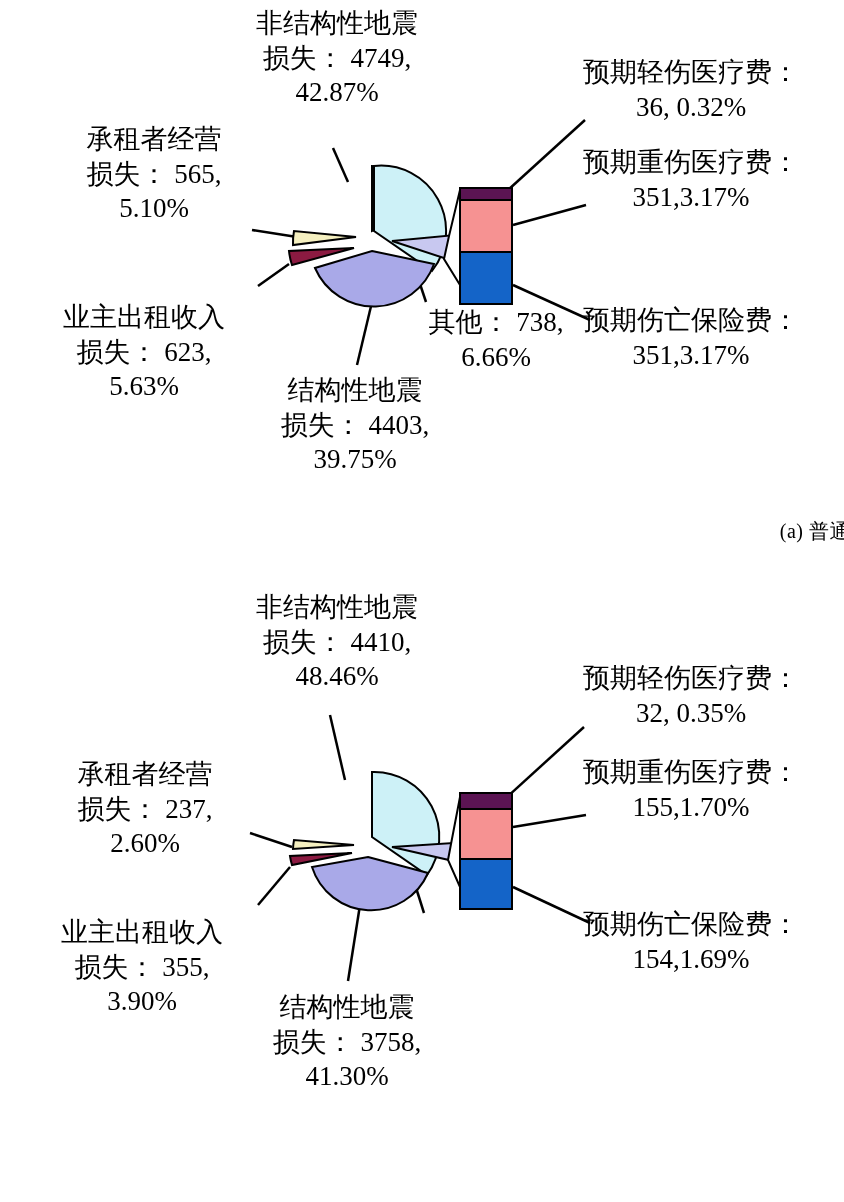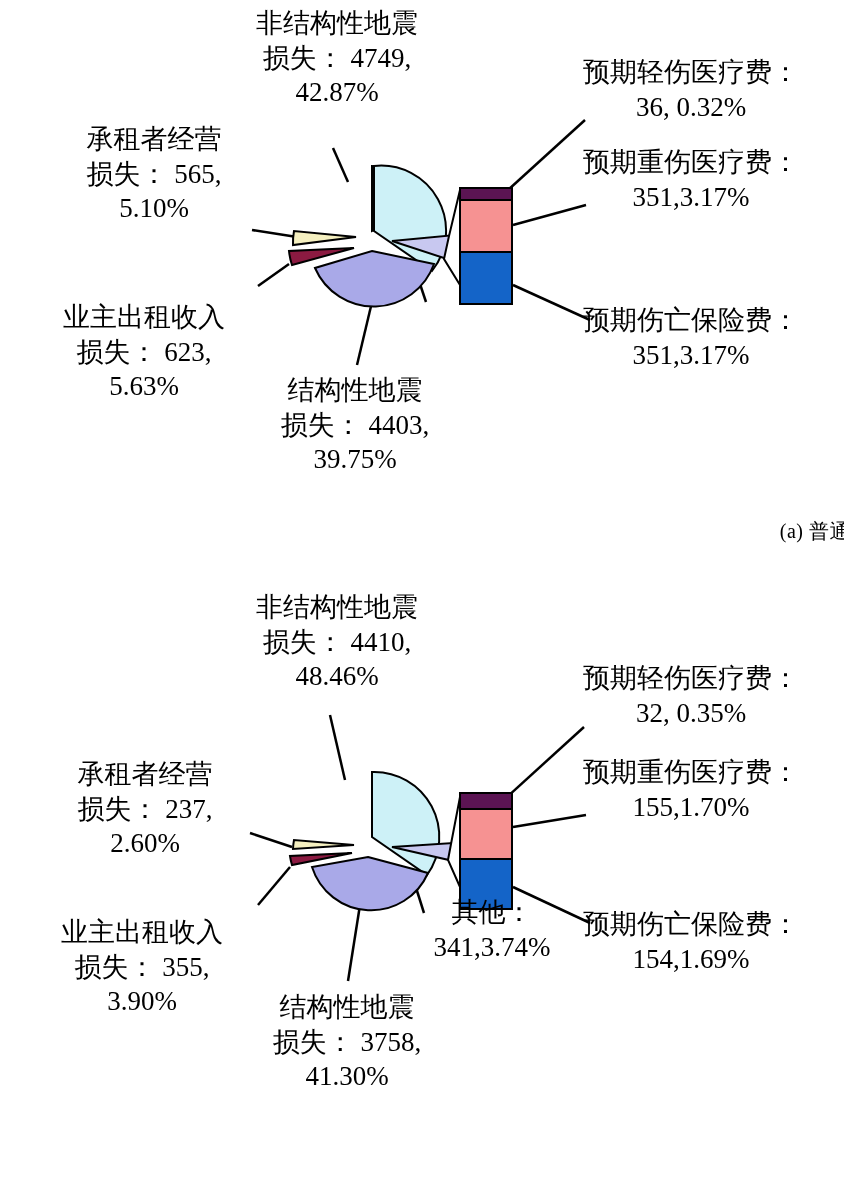--- a/index.html
+++ b/index.html
@@ -106,20 +106,22 @@
 5.10%</div>
 
     <div class="label" style="left:26px; top:300px; width:236px;">业主出租收入
 损失： 623,
 5.63%</div>
 
     <div class="label" style="left:240px; top:373px; width:230px;">结构性地震
 损失： 4403,
 39.75%</div>
 
+    <div class="label" style="left:396px; top:305px; width:200px;">其他： 738,
+6.66%</div>
 
     <div class="label" style="left:560px; top:55px; width:262px;">预期轻伤医疗费：
 36, 0.32%</div>
 
     <div class="label" style="left:560px; top:145px; width:262px;">预期重伤医疗费：
 351,3.17%</div>
 
     <div class="label" style="left:560px; top:303px; width:262px;">预期伤亡保险费：
 351,3.17%</div>
   </div>
@@ -171,22 +173,20 @@
 2.60%</div>
 
     <div class="label" style="left:22px; top:340px; width:240px;">业主出租收入
 损失： 355,
 3.90%</div>
 
     <div class="label" style="left:232px; top:415px; width:230px;">结构性地震
 损失： 3758,
 41.30%</div>
 
-    <div class="label" style="left:386px; top:320px; width:212px;">其他：
-341,3.74%</div>
 
     <div class="label" style="left:558px; top:86px; width:266px;">预期轻伤医疗费：
 32, 0.35%</div>
 
     <div class="label" style="left:558px; top:180px; width:266px;">预期重伤医疗费：
 155,1.70%</div>
 
     <div class="label" style="left:558px; top:332px; width:266px;">预期伤亡保险费：
 154,1.69%</div>
   </div>

